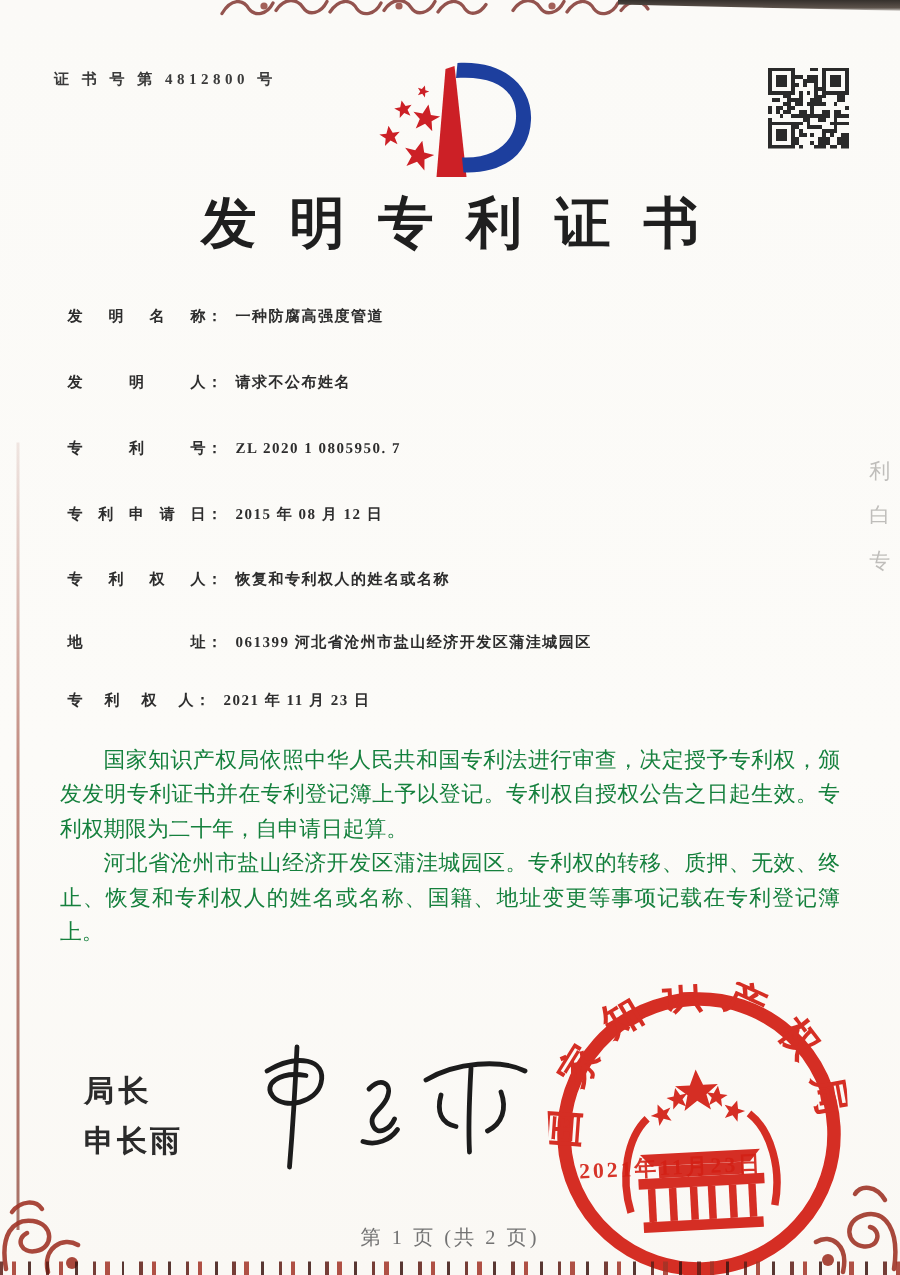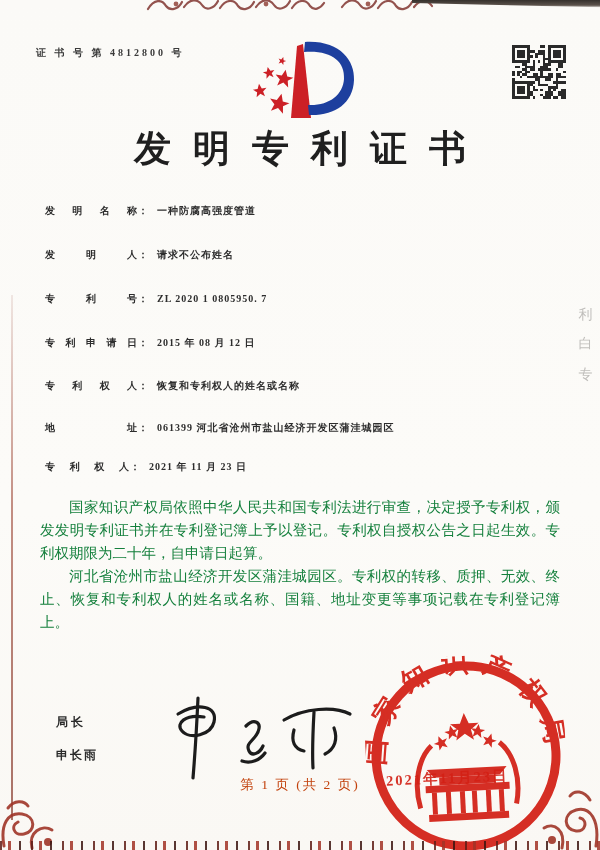--- a/index.html
+++ b/index.html
@@ -27,31 +27,31 @@
   .fvalue{margin-left:9px;letter-spacing:1px;}
   .grant-right{position:absolute;left:255px;top:0;}
   .flabel.narrow{width:84px;}
 
   
   .body-text{left:40px;top:496px;width:520px;font-size:14.5px;line-height:23px;
              color:#15803d;text-align:justify;font-weight:500;}
   .body-text p{margin:0;text-indent:2em;}
 
   
-  .sig-role{left:56px;top:714px;font-size:12px;letter-spacing:3px;font-weight:600;}
-  .sig-name{left:56px;top:747px;font-size:12px;letter-spacing:2px;font-weight:600;}
+  .sig-role{left:56px;top:714px;font-size:20px;letter-spacing:3px;font-weight:600;}
+  .sig-name{left:56px;top:747px;font-size:20px;letter-spacing:2px;font-weight:600;}
   .sig-hand{left:142px;top:688px;width:235px;height:100px;}
 
   
   .seal{left:366px;top:656px;width:200px;height:200px;opacity:.93;transform:rotate(-3deg);}
   .seal-date{left:386px;top:769px;font-size:14.5px;color:#d32015;font-weight:700;
              letter-spacing:2px;transform:rotate(-2.5deg);opacity:.9;white-space:nowrap;}
 
   
-  .footer{left:0;top:776px;width:100%;text-align:center;font-size:13.5px;letter-spacing:2px;color:#c2410c;}
+  .footer{left:0;top:816px;width:100%;text-align:center;font-size:13.5px;letter-spacing:2px;color:#737373;}
 
   
   .top-ornament{left:146px;top:-3px;width:300px;height:16px;}
   .top-dark-band{right:0;top:0;width:188px;height:8px;
     background:linear-gradient(180deg,#35302c 0%,#5c524b 65%,rgba(120,110,100,0) 100%);
     clip-path:polygon(0 0,100% 0,100% 90%,0 38%);}
   .left-edge{left:11px;top:295px;bottom:30px;width:2px;
     background:linear-gradient(180deg,rgba(190,140,130,.25),#b06a5c 40%,#8d4437 100%);opacity:.75;}
   .bleed-text{right:6px;top:295px;writing-mode:vertical-rl;font-size:14px;color:#8f8d8a;
     letter-spacing:30px;opacity:.55;}

